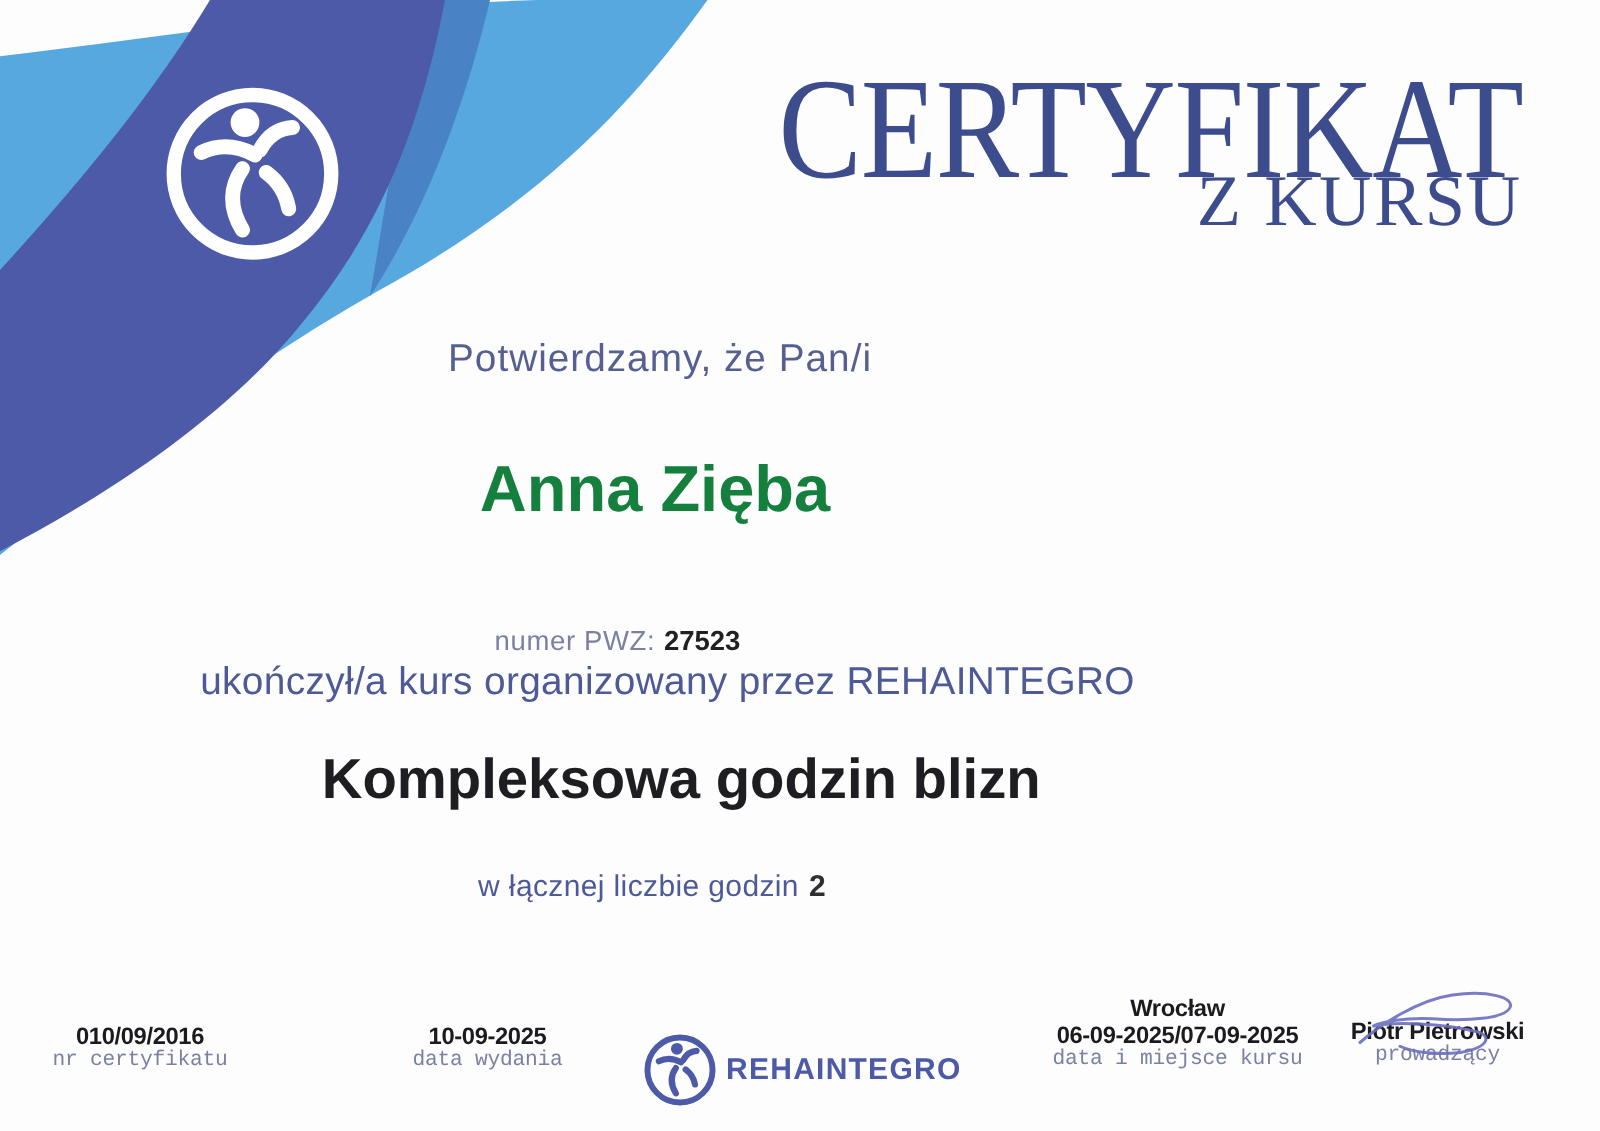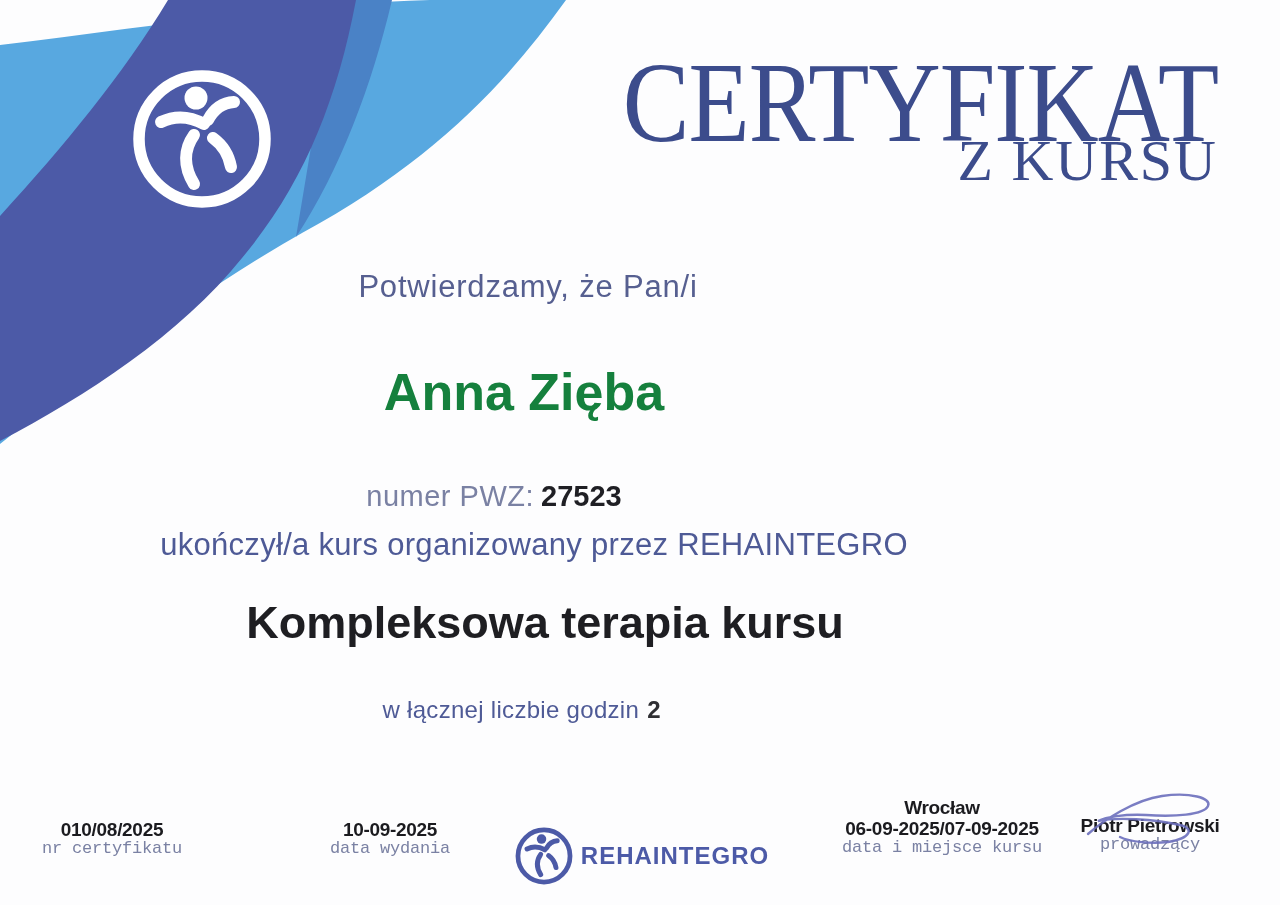--- a/index.html
+++ b/index.html
@@ -33,21 +33,21 @@
   .subtitle{
     position:absolute;top:132px;right:62px;z-index:2;
     font-family:"Liberation Serif","DejaVu Serif",serif;
     font-size:58px;line-height:1;letter-spacing:2px;color:var(--title-navy);
     white-space:nowrap;
   }
 
   .line{position:absolute;left:0;width:1068px;text-align:center;line-height:1;white-space:nowrap;z-index:2;box-sizing:border-box;}
   .intro{top:271px;font-size:31px;letter-spacing:0.8px;color:var(--slate-blue-text);padding-right:12px;}
   .name{top:366px;font-size:52px;font-weight:bold;color:#15803d;padding-right:20px;}
-  .pwz{top:482px;font-size:29px;padding-right:80px;}
+  .pwz{top:502px;font-size:22px;padding-right:80px;}
   .pwz-label{color:var(--muted-label);letter-spacing:0.5px;}
   .pwz-value{color:var(--dark-text);font-weight:bold;margin-left:7px;}
   .course-intro{top:529px;font-size:31px;letter-spacing:0.3px;color:#4e5a96;}
   .course-title{top:600px;font-size:45px;font-weight:bold;color:#1e1e22;padding-left:22px;}
   .hours{top:698px;font-size:24px;color:#4e5a96;padding-right:24px;letter-spacing:0.3px;}
   .hours-value{color:#2f2f33;font-weight:600;margin-left:8px;letter-spacing:1px;}
 
   .fcol{position:absolute;text-align:center;z-index:2;line-height:1;}
   .fval{font-size:19px;font-weight:bold;color:#1b1b1f;letter-spacing:-0.3px;line-height:20px;white-space:nowrap;}
   .flabel{font-size:17px;color:var(--muted-label);letter-spacing:-0.2px;line-height:18px;white-space:nowrap;font-family:Liberation Mono, monospace;}
@@ -92,28 +92,28 @@
   <div class="subtitle">Z KURSU</div>
 
   <div class="line intro">Potwierdzamy, że Pan/i</div>
   <div class="line name">Anna Zięba</div>
 
   <div class="line pwz">
     <span class="pwz-label">numer PWZ:</span><span class="pwz-value">27523</span>
   </div>
 
   <div class="line course-intro">ukończył/a kurs organizowany przez REHAINTEGRO</div>
-  <div class="line course-title">Kompleksowa terapia kursu</div>
+  <div class="line course-title">Kompleksowa godzin blizn</div>
 
   <div class="line hours">
     <span>w łącznej liczbie godzin</span><span class="hours-value">2</span>
   </div>
 
   <div class="fcol col-certnum">
-    <div class="fval">010/08/2025</div>
+    <div class="fval">010/09/2016</div>
     <div class="flabel">nr certyfikatu</div>
   </div>
 
   <div class="fcol col-issue">
     <div class="fval">10-09-2025</div>
     <div class="flabel">data wydania</div>
   </div>
 
   <div class="fcol col-orglogo">
     <svg width="62" height="62" viewBox="-75 -75 150 150">

